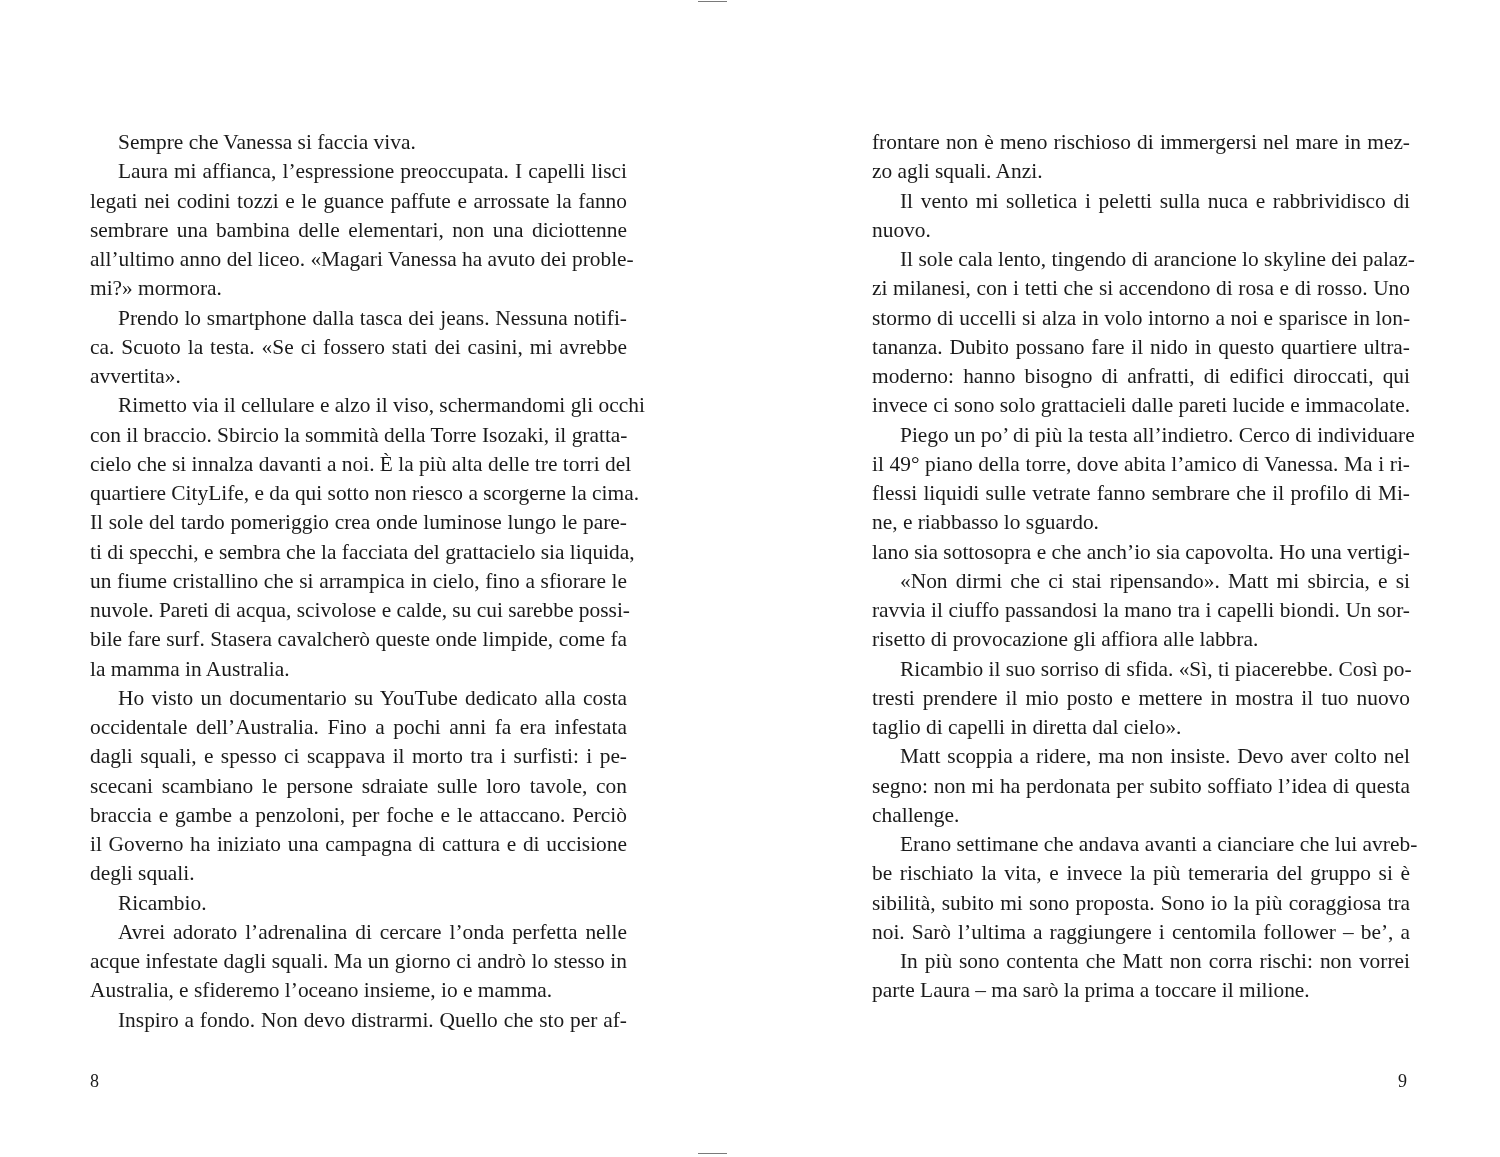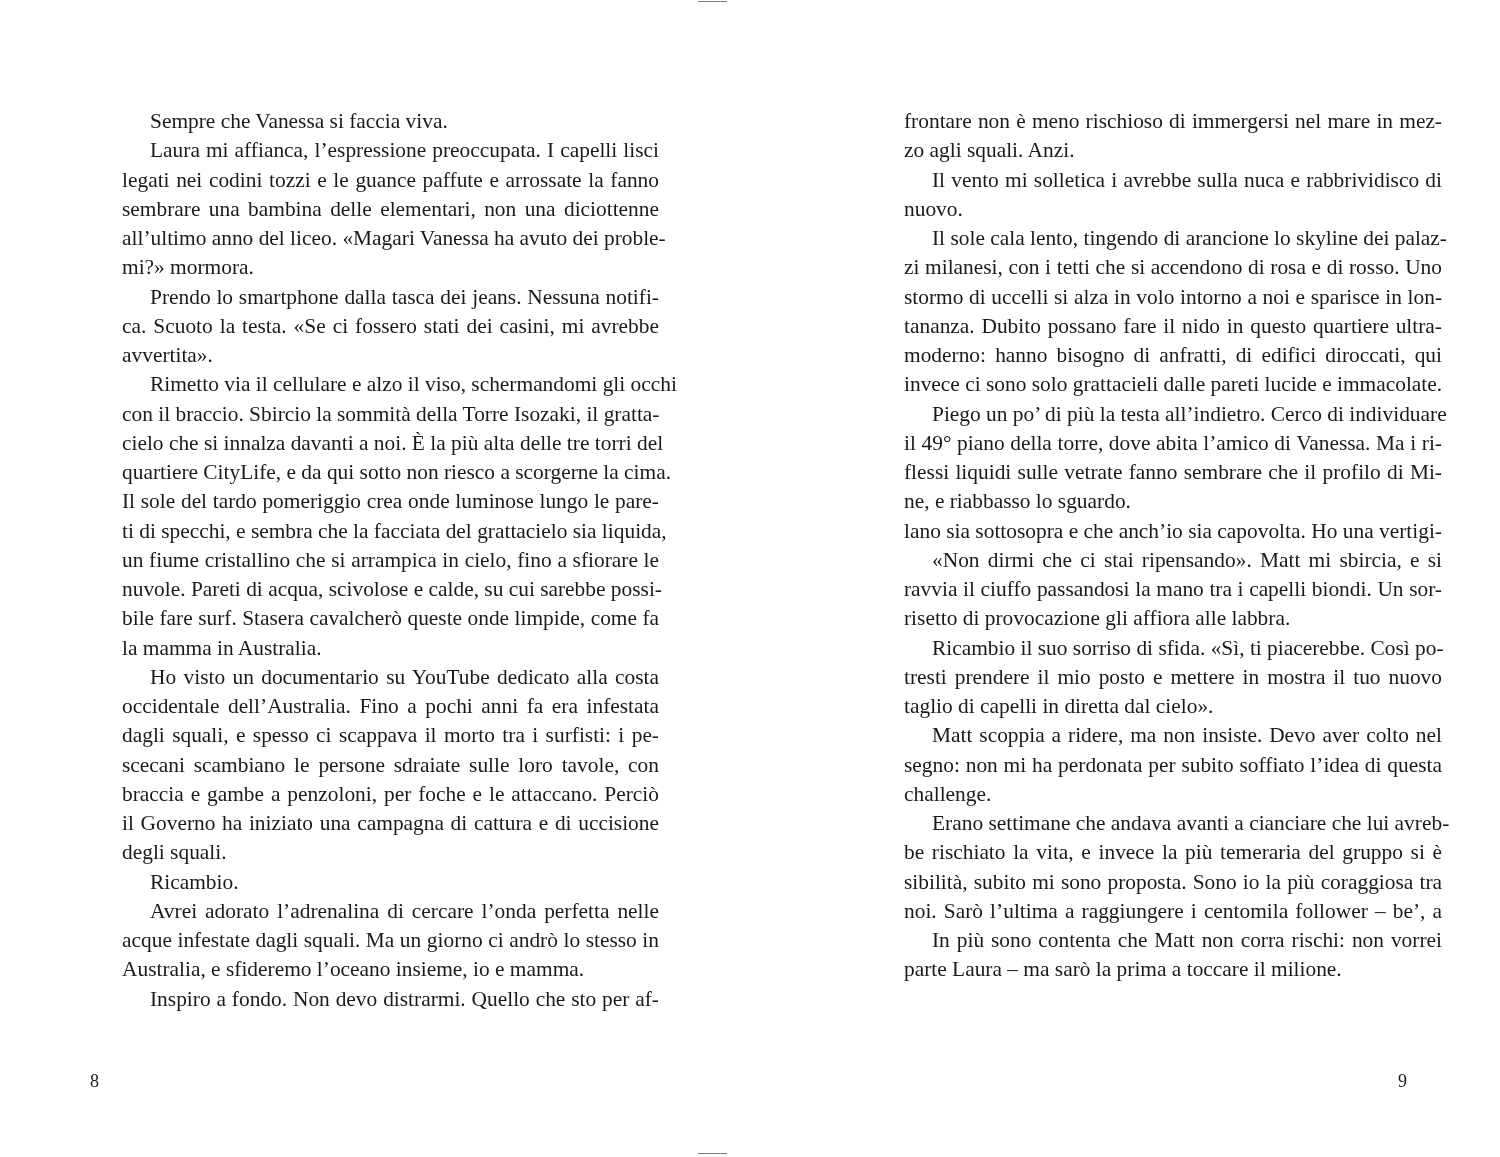--- a/index.html
+++ b/index.html
@@ -20,22 +20,21 @@
       left: 698px;
       width: 29px;
       height: 1px;
       background: #7a7a7a;
     }
     .crop-mark.top { top: 1px; }
     .crop-mark.bottom { top: 1153px; }
 
     .page {
       position: absolute;
-      top: 107px;
-      margin-left: 32px;
+      top: 128px;
     }
     .page.left { left: 90px; width: 537px; }
     .page.right { left: 872px; width: 538px; }
 
     .line {
       display: block;
       height: 29.25px;
       line-height: 29.25px;
       font-size: 21.4px;
       white-space: nowrap;
@@ -88,21 +87,21 @@
     <span class="line last">degli squali.</span>
     <span class="line indent last">Ricambio.</span>
     <span class="line indent">Avrei adorato l’adrenalina di cercare l’onda perfetta nelle</span>
     <span class="line">acque infestate dagli squali. Ma un giorno ci andrò lo stesso in</span>
     <span class="line last">Australia, e sfideremo l’oceano insieme, io e mamma.</span>
     <span class="line indent">Inspiro a fondo. Non devo distrarmi. Quello che sto per af-</span>
   </div>
 <div class="page right" id="right-page">
     <span class="line">frontare non è meno rischioso di immergersi nel mare in mez-</span>
     <span class="line last">zo agli squali. Anzi.</span>
-    <span class="line indent">Il vento mi solletica i avrebbe sulla nuca e rabbrividisco di</span>
+    <span class="line indent">Il vento mi solletica i peletti sulla nuca e rabbrividisco di</span>
     <span class="line last">nuovo.</span>
     <span class="line indent">Il sole cala lento, tingendo di arancione lo skyline dei palaz-</span>
     <span class="line">zi milanesi, con i tetti che si accendono di rosa e di rosso. Uno</span>
     <span class="line">stormo di uccelli si alza in volo intorno a noi e sparisce in lon-</span>
     <span class="line">tananza. Dubito possano fare il nido in questo quartiere ultra-</span>
     <span class="line">moderno: hanno bisogno di anfratti, di edifici diroccati, qui</span>
     <span class="line last">invece ci sono solo grattacieli dalle pareti lucide e immacolate.</span>
     <span class="line indent">Piego un po’ di più la testa all’indietro. Cerco di individuare</span>
     <span class="line">il 49° piano della torre, dove abita l’amico di Vanessa. Ma i ri-</span>
     <span class="line">flessi liquidi sulle vetrate fanno sembrare che il profilo di Mi-</span>

